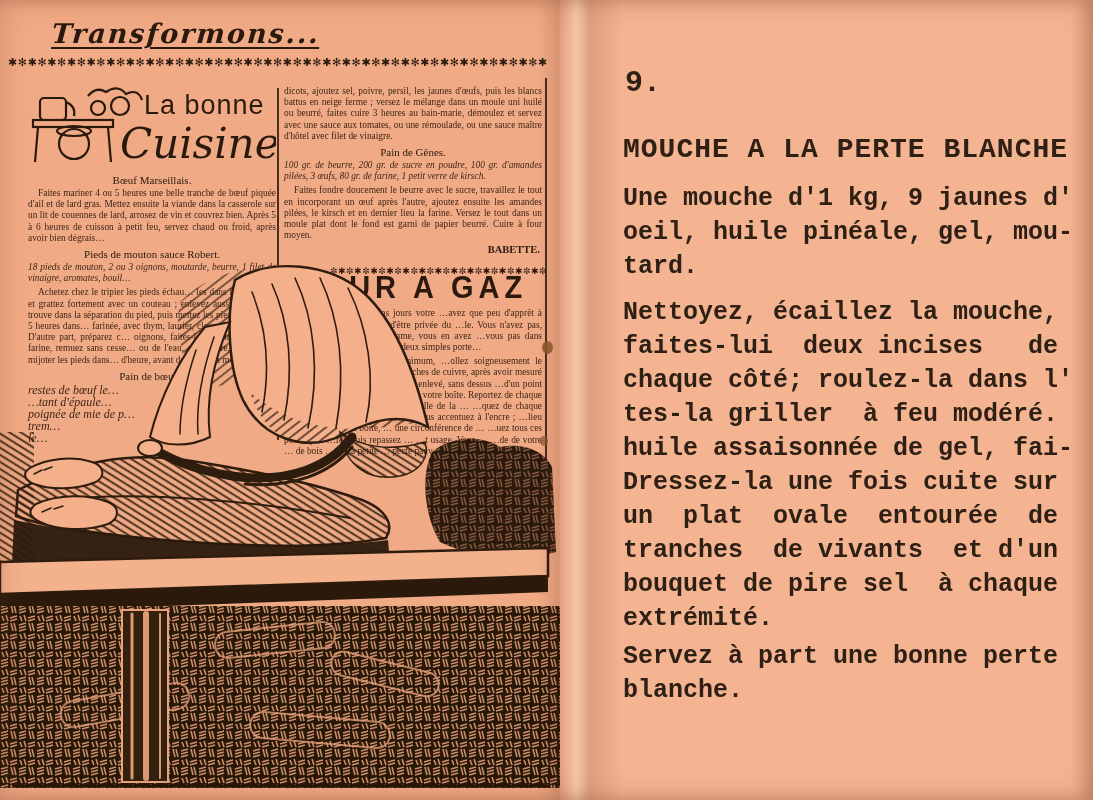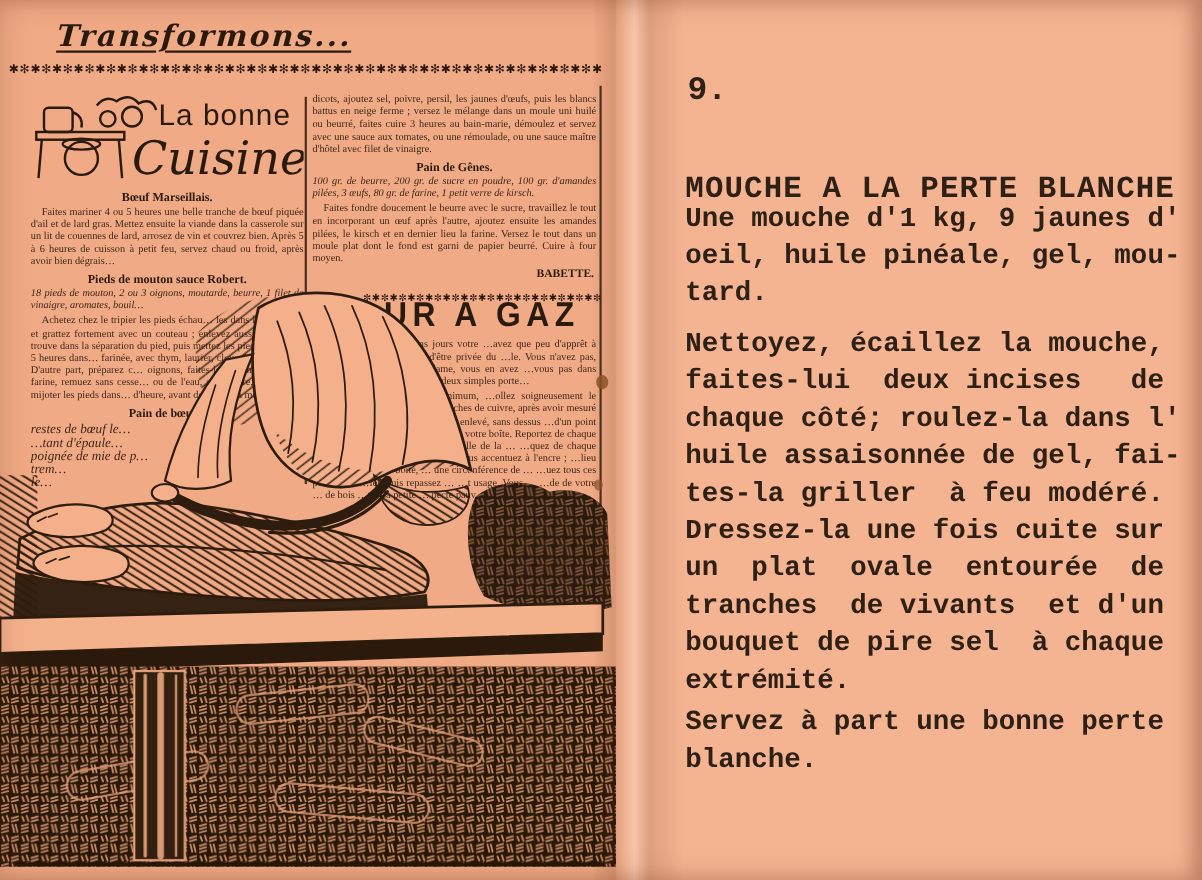--- a/index.html
+++ b/index.html
@@ -24,33 +24,33 @@
   .stars-mid{left:330px;top:266px;width:216px;font-size:9px;letter-spacing:.5px;}
   .vrule{position:absolute;width:2px;background:var(--ink,#2a1a0e);opacity:.85;}
   .rule-mid{left:277px;top:88px;height:352px;}
   .rule-right{left:545px;top:78px;height:487px;}
 
   .lcol{position:absolute;left:28px;top:84px;width:248px;color:var(--news_ink,#3f2617);}
   .mcol{position:absolute;left:284px;top:86px;width:258px;color:var(--news_ink,#3f2617);}
   .news p{margin:0 0 3px 0;font-size:9.4px;line-height:11.2px;text-align:justify;}
   .news p.ing{font-style:italic;}
   .news p.indent{text-indent:10px;}
-  .news h4{margin:4px 0 2px 0;font-size:11px;line-height:12px;text-align:center;font-weight:bold;color:var(--ink,#2a1a0e);}
+  .news h4{margin:4px 0 2px 0;font-size:11px;line-height:12px;text-align:center;font-weight:normal;color:var(--ink,#2a1a0e);}
   .news .frag .tline{font-style:italic;font-size:12px;line-height:12px;}
   .byline{text-align:right;font-weight:bold;font-size:10.5px;margin:1px 2px 0 0;color:var(--ink,#2a1a0e);}
   .gaz-head{margin:16px 0 4px 0;text-align:center;font-family:"Liberation Sans",sans-serif;font-weight:bold;
     font-size:29px;letter-spacing:5px;color:var(--ink,#2a1a0e);transform:scaleY(1.08);}
   .logo-svg{display:block;margin-bottom:2px;}
 
   .etching{position:absolute;left:0;top:262px;width:560px;height:530px;pointer-events:none;}
 
   
   .tw{font-family:"Liberation Mono",monospace;font-weight:bold;color:#2e2014;}
   .recipe-number{position:absolute;left:625px;top:66px;font-size:30px;}
-  .recipe-title{position:absolute;left:623px;top:134px;font-size:28px;letter-spacing:1px;white-space:nowrap;margin-top:23px;}
+  .recipe-title{position:absolute;left:623px;top:134px;font-size:28px;letter-spacing:1px;white-space:nowrap;}
   .para{position:absolute;left:623px;}
   .para .tline{white-space:pre;font-size:25px;line-height:34px;height:34px;}
   .p1{top:182px;}
   .p2{top:296px;}
   .p3{top:640px;}
 </style>
 </head>
 <body>
 
 <div class="book">
@@ -191,22 +191,22 @@
   <div class="tw recipe-title">MOUCHE A LA PERTE BLANCHE</div>
   <div class="tw para p1">
       <div class="tline">Une mouche d'1 kg, 9 jaunes d'</div>
       <div class="tline">oeil, huile pinéale, gel, mou-</div>
       <div class="tline">tard.</div>
     </div>
   <div class="tw para p2">
       <div class="tline">Nettoyez, écaillez la mouche,</div>
       <div class="tline">faites-lui  deux incises   de</div>
       <div class="tline">chaque côté; roulez-la dans l'</div>
+      <div class="tline">tes-la griller  à feu modéré.</div>
       <div class="tline">huile assaisonnée de gel, fai-</div>
-      <div class="tline">tes-la griller  à feu modéré.</div>
       <div class="tline">Dressez-la une fois cuite sur</div>
       <div class="tline">un  plat  ovale  entourée  de</div>
       <div class="tline">tranches  de vivants  et d'un</div>
       <div class="tline">bouquet de pire sel  à chaque</div>
       <div class="tline">extrémité.</div>
     </div>
   <div class="tw para p3">
       <div class="tline">Servez à part une bonne perte</div>
       <div class="tline">blanche.</div>
     </div>

